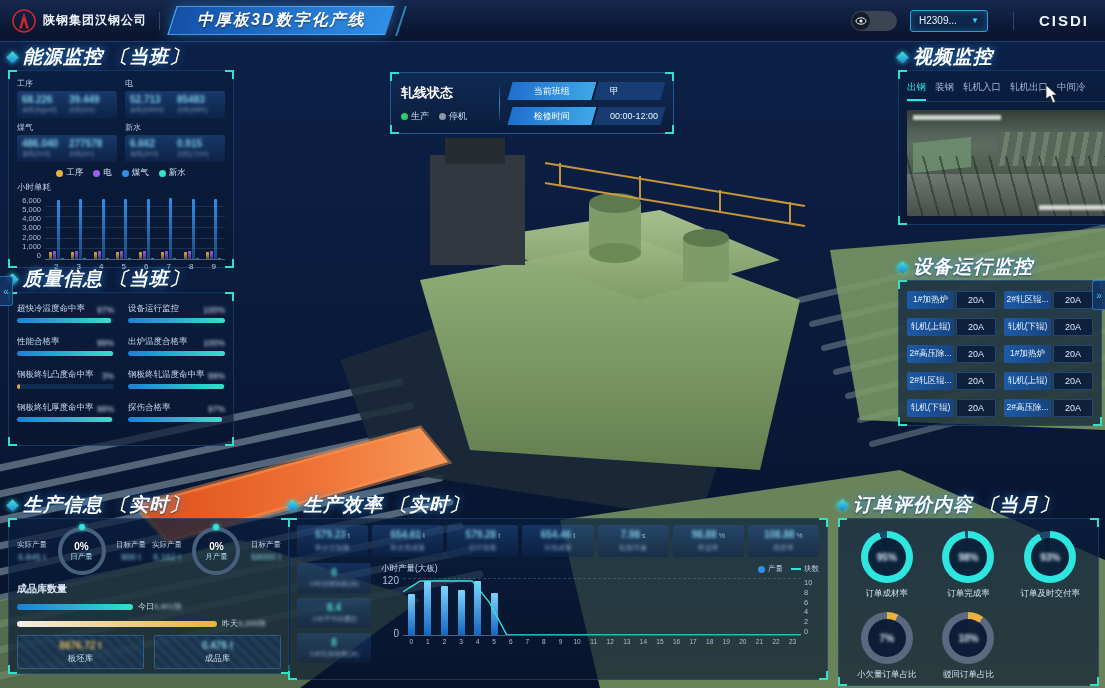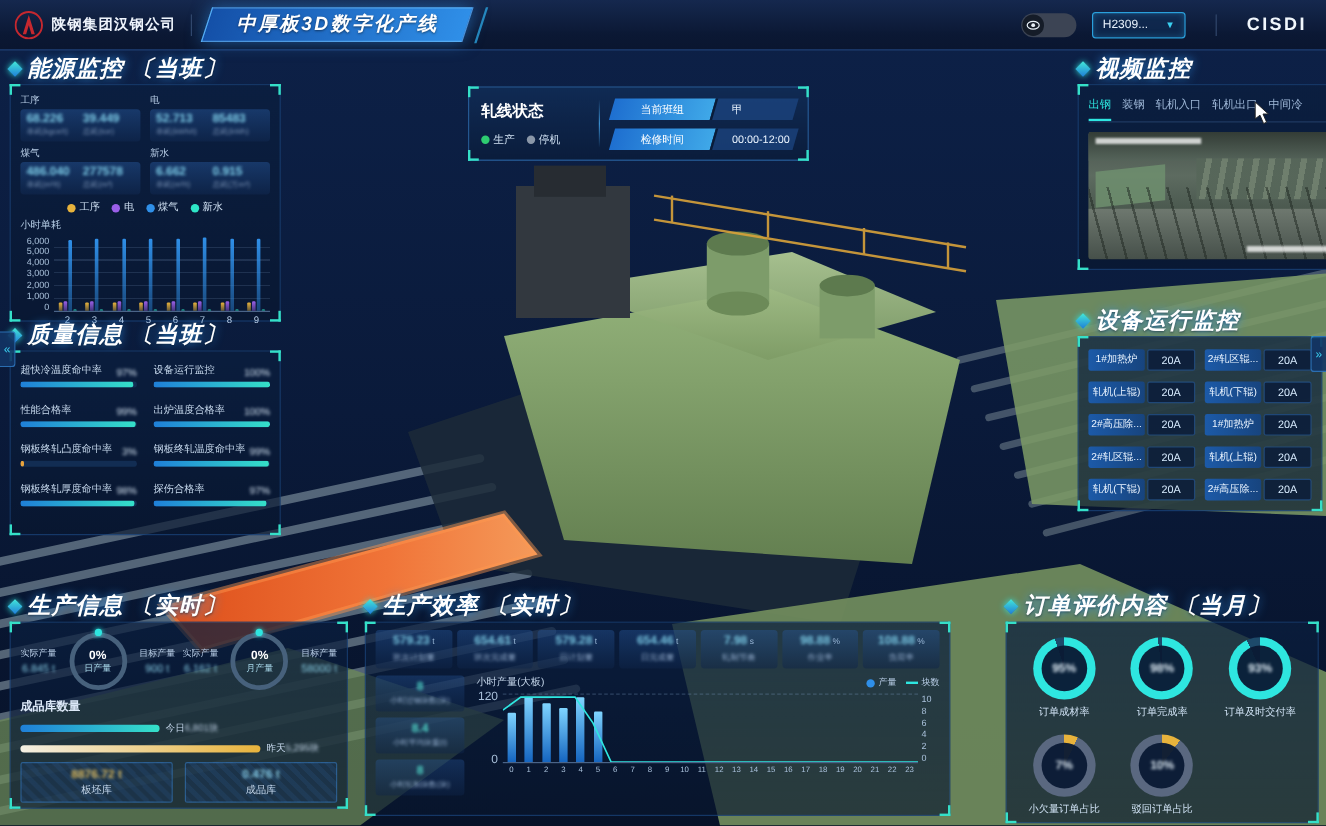--- a/index.html
+++ b/index.html
@@ -35,21 +35,21 @@
 .cnr.br{right:-1px;bottom:-1px;border-right-width:2px;border-bottom-width:2px}
 #p-energy{left:8px;top:48px;width:226px}
 #p-energy .pbox{height:198px;padding:6px 8px}
 #p-quality{left:8px;top:270px;width:226px}
 #p-quality .pbox{height:154px}
 #p-linestatus{left:390px;top:72px;width:284px}
 #p-video{left:898px;top:48px;width:228px}
 #p-device{left:898px;top:258px;width:204px}
 #p-prod{left:8px;top:496px;width:282px}
 #p-prod .pbox{height:156px}
-#p-eff{left:304px;top:496px;width:488px}
+#p-eff{left:288px;top:496px;width:540px}
 #p-eff .pbox{height:162px;padding:6px 8px}
 #p-orders{left:838px;top:496px;width:261px}
 #p-orders .pbox{height:168px}
 
 #energy-cards{display:grid;grid-template-columns:1fr 1fr;gap:3px 8px}
 .ecard-name{font-size:8px;color:#b8cde6;margin:1px 0 2px}
 .ecard{display:flex;background:linear-gradient(180deg,rgba(40,90,160,.45),rgba(16,40,80,.55));border-radius:3px;padding:3px 5px;gap:4px}
 .ecol{flex:1;min-width:0}
 .eval{font-size:10px;font-weight:bold;color:#84d6f0;white-space:nowrap}
 .eunit{font-size:6.5px;color:#7e96b8;margin-top:1px;white-space:nowrap}

